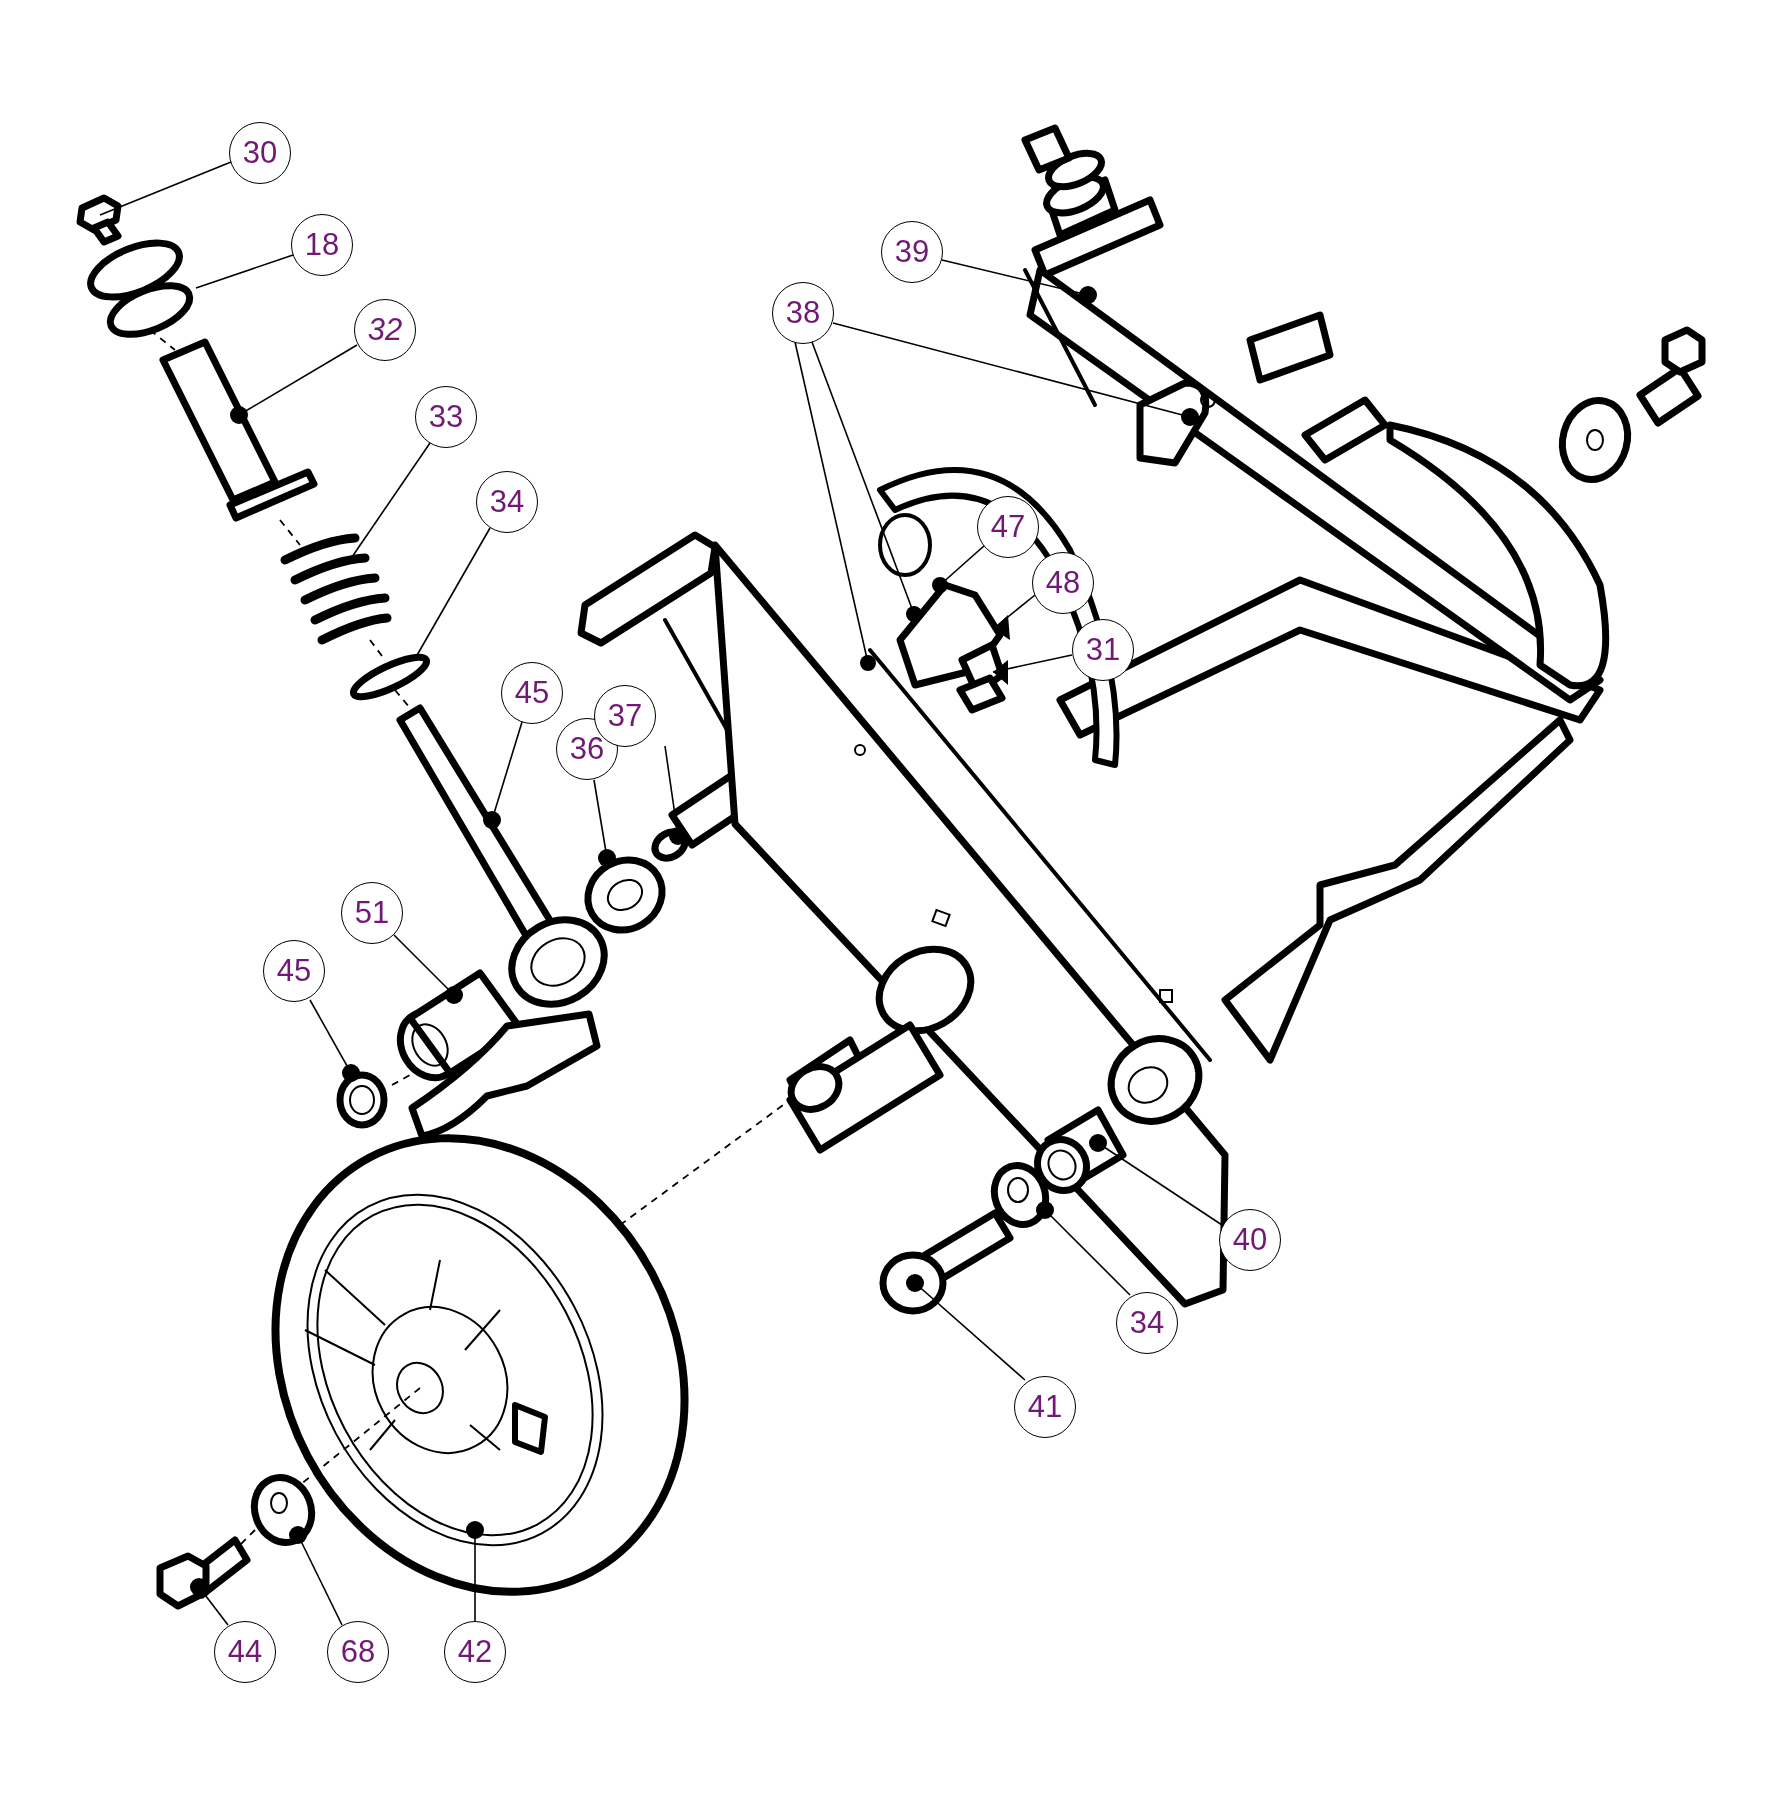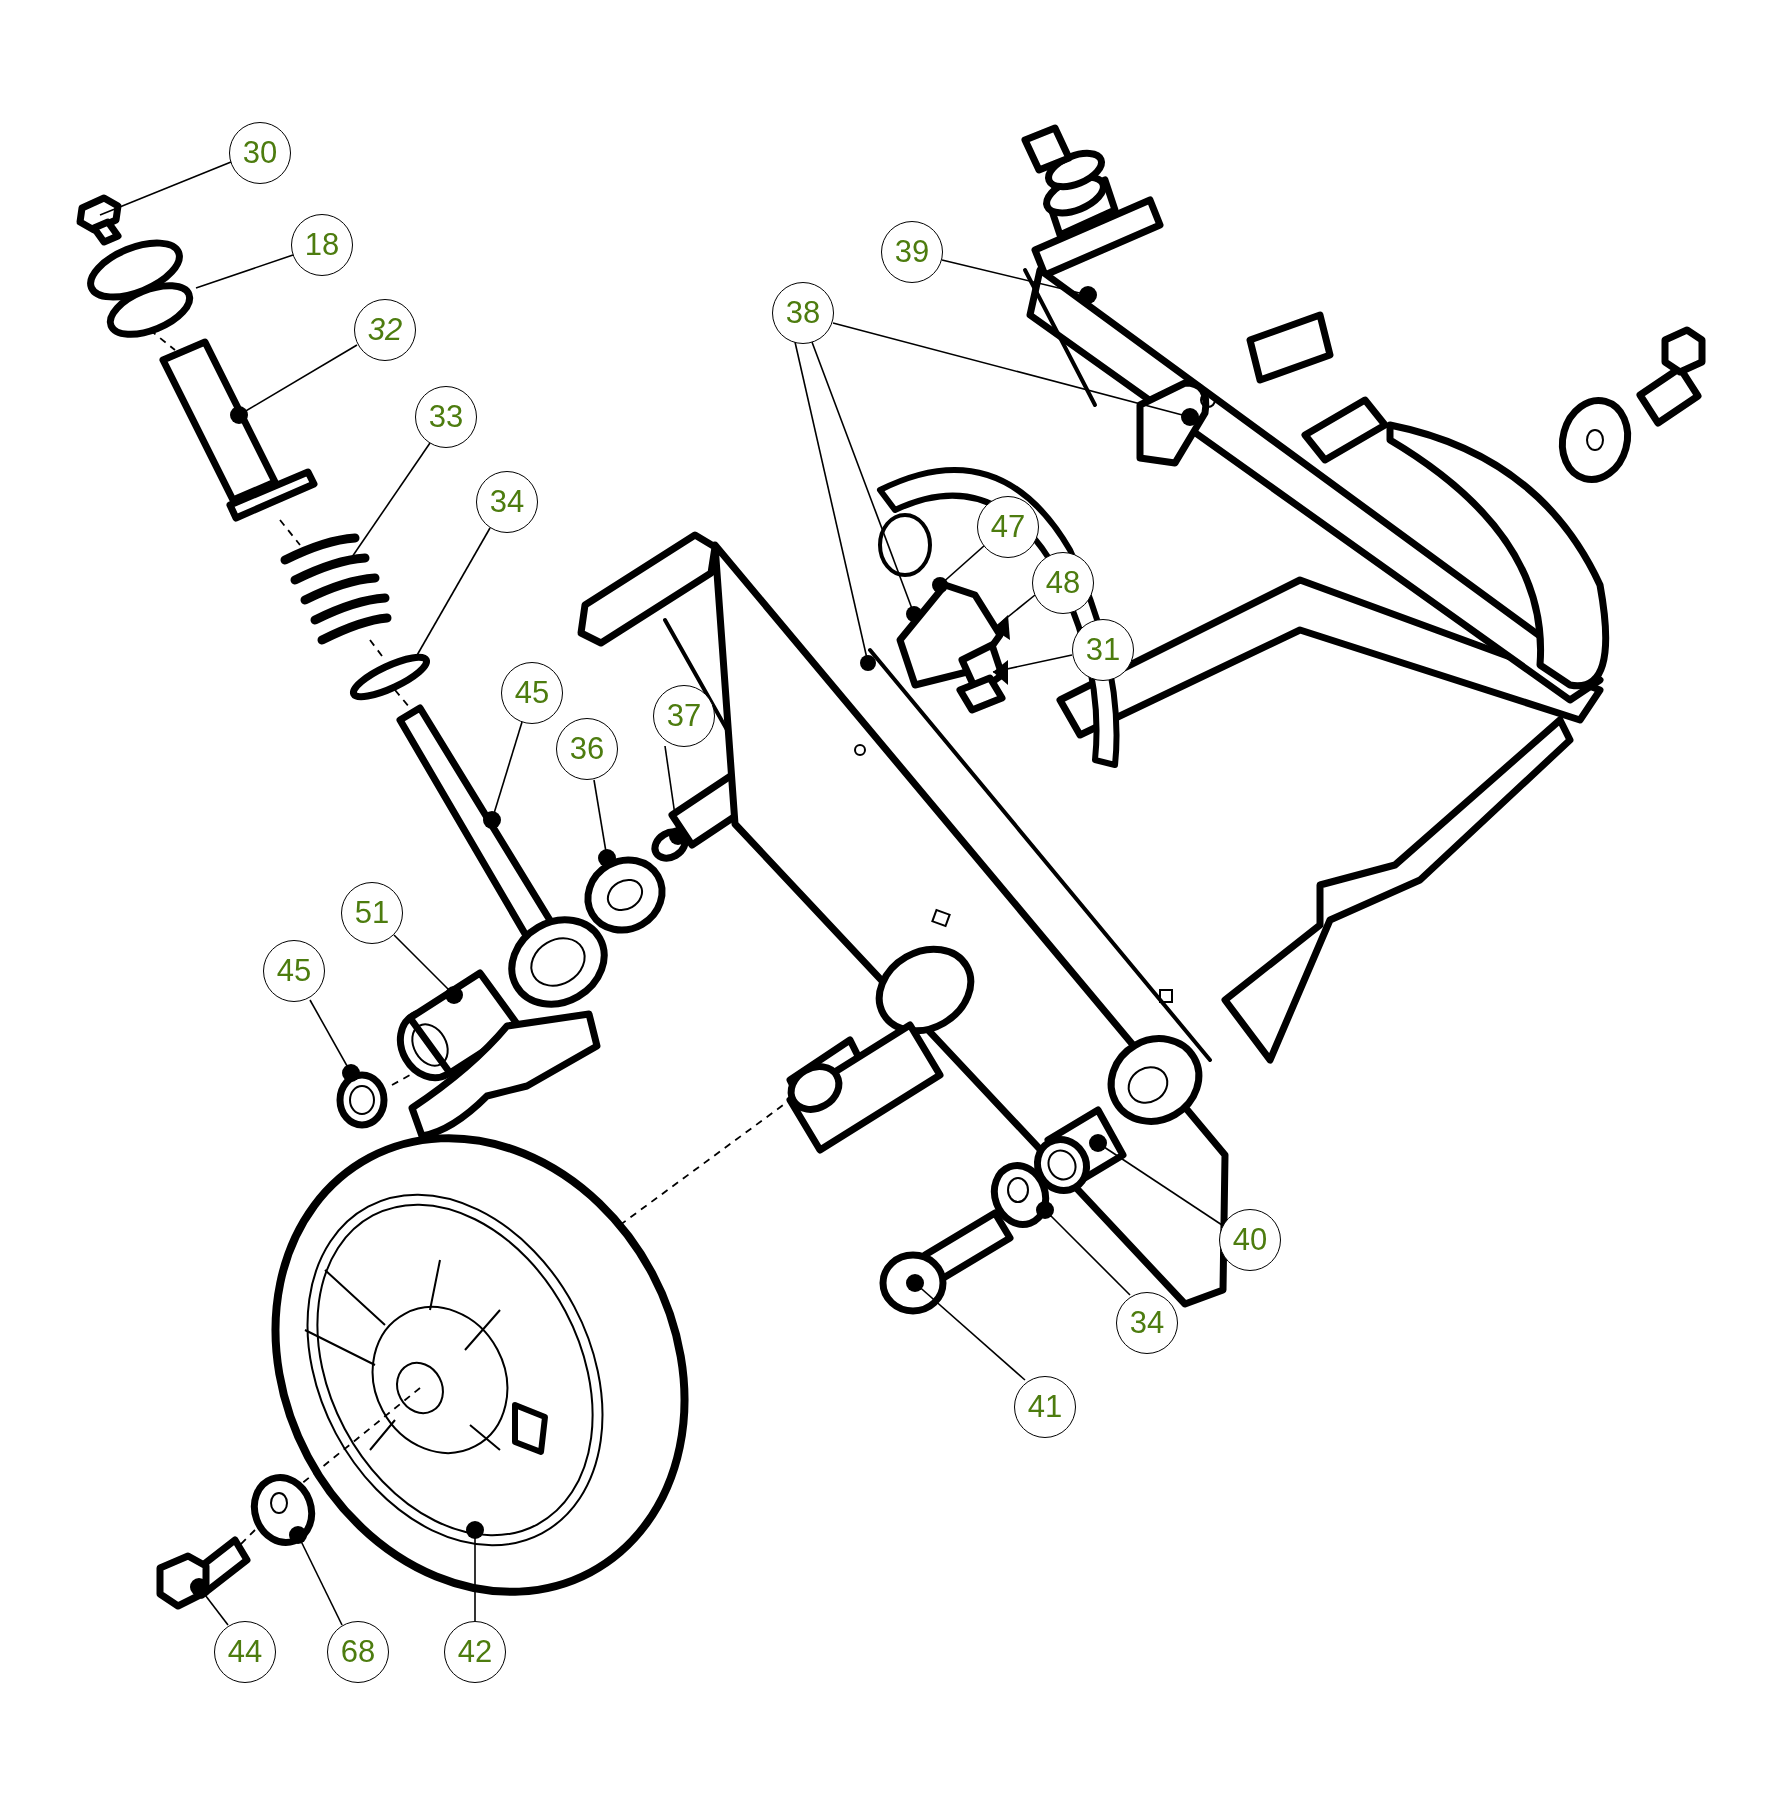--- a/index.html
+++ b/index.html
@@ -5,21 +5,21 @@
   html, body { margin: 0; padding: 0; background: #ffffff; }
   body { width: 1774px; height: 1806px; overflow: hidden; position: relative; font-family: "Liberation Sans", sans-serif; }
   #stage { position: absolute; left: 0; top: 0; width: 1774px; height: 1806px; }
   svg.drawing { position: absolute; left: 0; top: 0; }
   .part { fill: #ffffff; stroke: #000000; stroke-width: 7; stroke-linejoin: round; stroke-linecap: round; }
   .part-thin { fill: none; stroke: #000000; stroke-width: 2; }
   .part-med { fill: none; stroke: #000000; stroke-width: 4; stroke-linecap: round; }
   .dash { fill: none; stroke: #000000; stroke-width: 1.8; stroke-dasharray: 7 6; }
   .leader { stroke: #000000; stroke-width: 1.6; fill: none; }
   .dot { fill: #000000; }
-  .balloon { position: absolute; width: 62px; height: 62px; margin-left: -31px; margin-top: -31px; border: 1.6px solid #000; border-radius: 50%; background: #fff; box-sizing: border-box; display: flex; align-items: center; justify-content: center; font-size: 31px; color: #4d7c0f; font-family: "Liberation Sans", sans-serif; cursor: pointer; }
+  .balloon { position: absolute; width: 62px; height: 62px; margin-left: -31px; margin-top: -31px; border: 1.6px solid #000; border-radius: 50%; background: #fff; box-sizing: border-box; display: flex; align-items: center; justify-content: center; font-size: 31px; color: #701a75; font-family: "Liberation Sans", sans-serif; cursor: pointer; }
 </style>
 </head>
 <body>
 
 <div id="stage">
   <svg class="drawing" width="1774" height="1806" viewBox="0 0 1774 1806" xmlns="http://www.w3.org/2000/svg">
 
     <g>
       <path class="part" d="M82 208 l22 -10 l14 8 l-2 14 l-22 10 l-14 -8 z"></path>
       <path class="part" d="M94 228 l14 -6 l10 14 l-14 6 z"></path>
@@ -212,21 +212,21 @@
     </g>
   </svg>
 
   <div class="balloon" style="left:260px;top:153px;">30</div>
   <div class="balloon" style="left:322px;top:245px;">18</div>
   <div class="balloon" style="left:385px;top:330px;font-style:italic;">32</div>
   <div class="balloon" style="left:446px;top:417px;">33</div>
   <div class="balloon" style="left:507px;top:502px;">34</div>
   <div class="balloon" style="left:532px;top:693px;">45</div>
   <div class="balloon" style="left:587px;top:749px;">36</div>
-  <div class="balloon" style="left:684px;top:716px;">37</div>
+  <div class="balloon" style="left:625px;top:716px;">37</div>
   <div class="balloon" style="left:803px;top:313px;">38</div>
   <div class="balloon" style="left:912px;top:252px;">39</div>
   <div class="balloon" style="left:1250px;top:1240px;">40</div>
   <div class="balloon" style="left:1147px;top:1323px;">34</div>
   <div class="balloon" style="left:1045px;top:1407px;">41</div>
   <div class="balloon" style="left:475px;top:1652px;">42</div>
   <div class="balloon" style="left:358px;top:1652px;">68</div>
   <div class="balloon" style="left:245px;top:1652px;">44</div>
   <div class="balloon" style="left:294px;top:971px;">45</div>
   <div class="balloon" style="left:372px;top:913px;">51</div>

